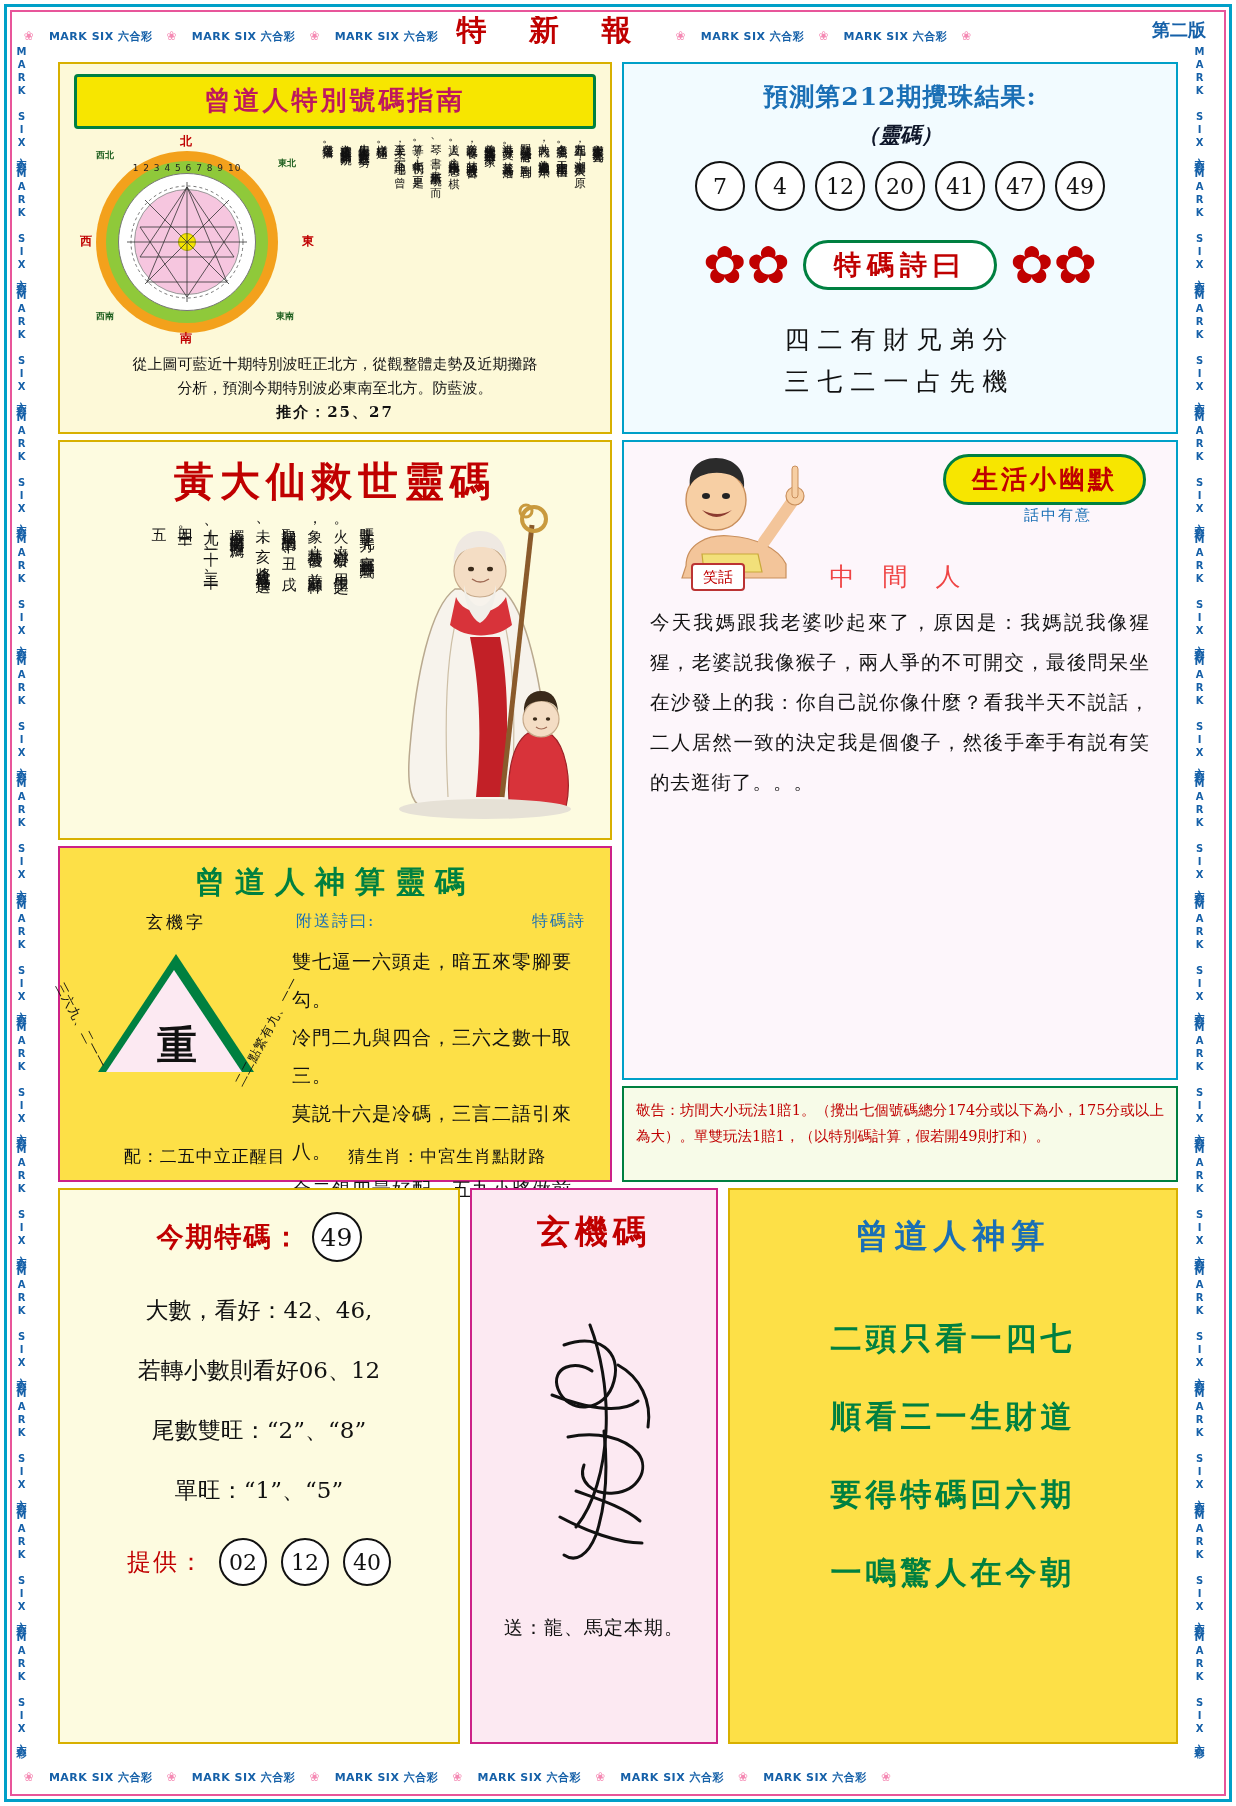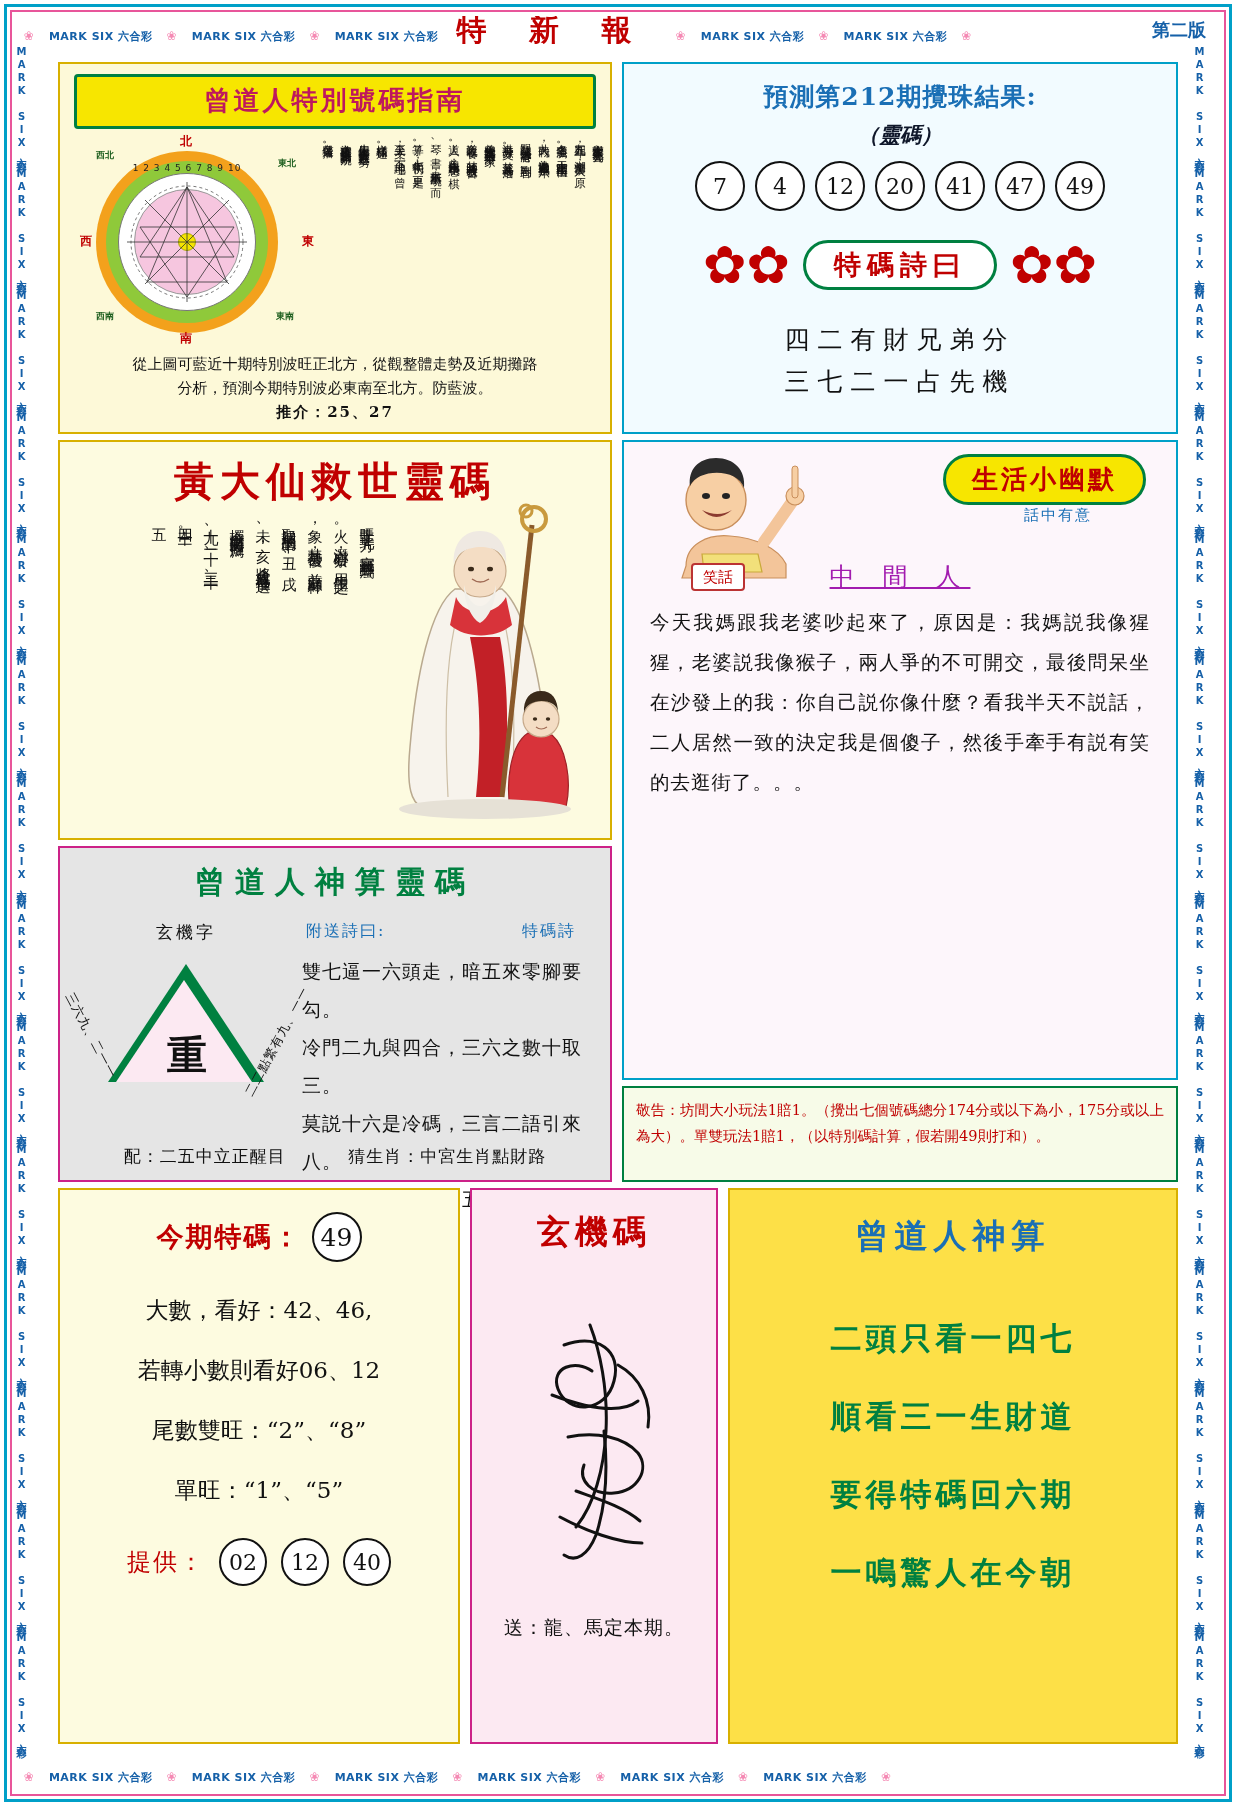--- a/index.html
+++ b/index.html
@@ -225,41 +225,41 @@
     font-family:"DejaVu Serif", serif; font-size:26px; font-weight:bold; color:#c00000;
     letter-spacing:3px;
   }
   .humor-sub {
     position:absolute; right:84px; top:64px;
     font-family:"DejaVu Serif", serif; font-size:15px; color:#1a6fb5; letter-spacing:2px;
   }
   .humor-figure { position:absolute; left:22px; top:4px; width:180px; height:150px; }
   .humor-title {
     text-align:center; margin-top:6px;
-    font-family:"DejaVu Serif", serif; font-size:25px; color:#a21caf; letter-spacing:10px;text-decoration:underline;
+    font-family:"DejaVu Serif", serif; font-size:25px; color:#ef4444; letter-spacing:10px;
   }
   .humor-text {
     margin:10px 26px 0 26px;
     font-family:"DejaVu Serif", serif; font-size:19.5px; color:#111;
     line-height:40px; text-align:justify; letter-spacing:1px;
   }
 
   
   #box-shensuan {
     left:6px; top:788px; width:554px; height:336px;
-    background:#e5e5e5;
+    background:#fde047;
     border:2px solid #cc2288;
   }
   .ss-title {
     text-align:center; margin-top:14px;
     font-family:"DejaVu Serif", serif; font-size:30px; font-weight:bold; color:#008040;
     letter-spacing:10px;
   }
   .ss-row {
-    display:flex; margin-top:18px; padding:0 18px; align-items:flex-start;
+    display:flex; margin-top:8px; padding:0 8px; align-items:flex-start;
   }
   .ss-left { width:216px; position:relative; }
   .ss-left-cap {
     text-align:center; font-family:"DejaVu Serif", serif; font-size:17px; color:#111;
     letter-spacing:3px;
   }
   .tri-wrap { position:relative; width:216px; height:150px; margin-top:6px; }
   .tri {
     position:absolute; left:30px; top:14px;
     width:0; height:0;

